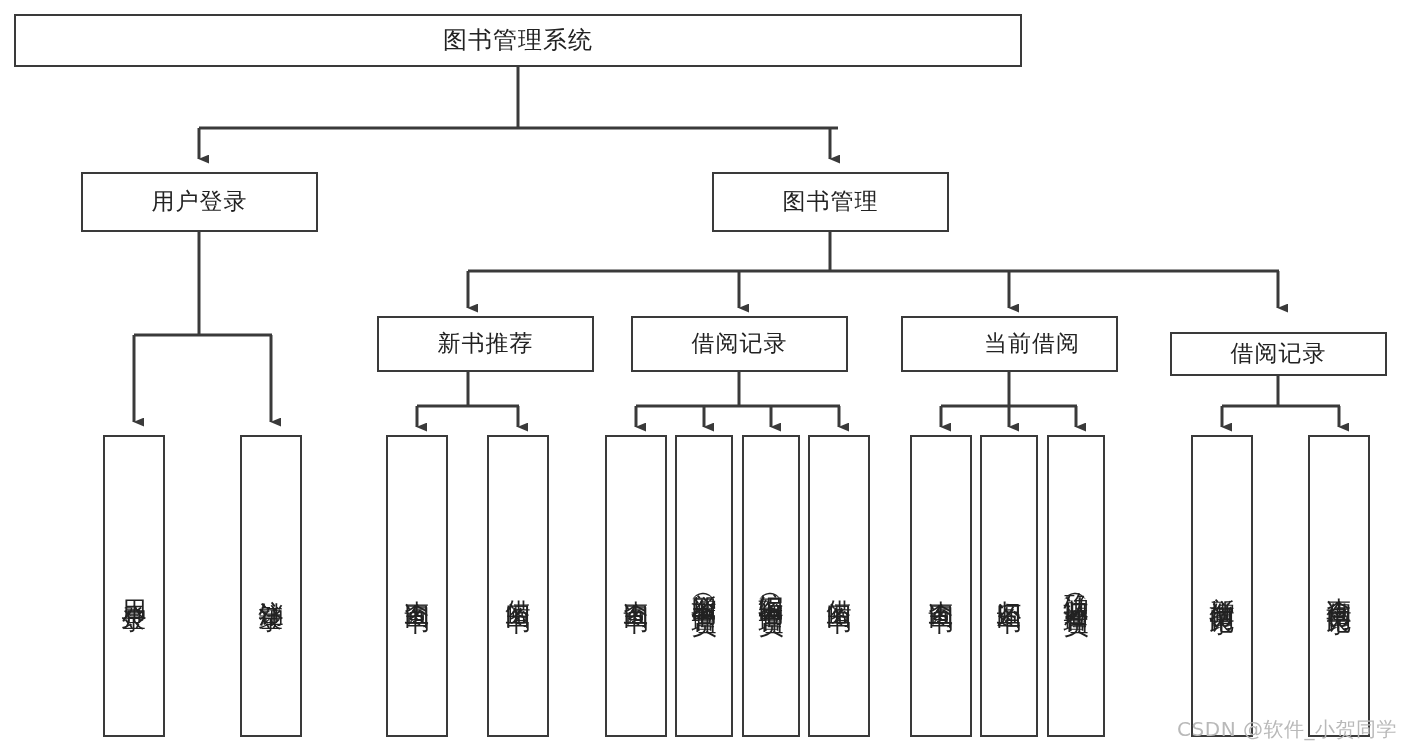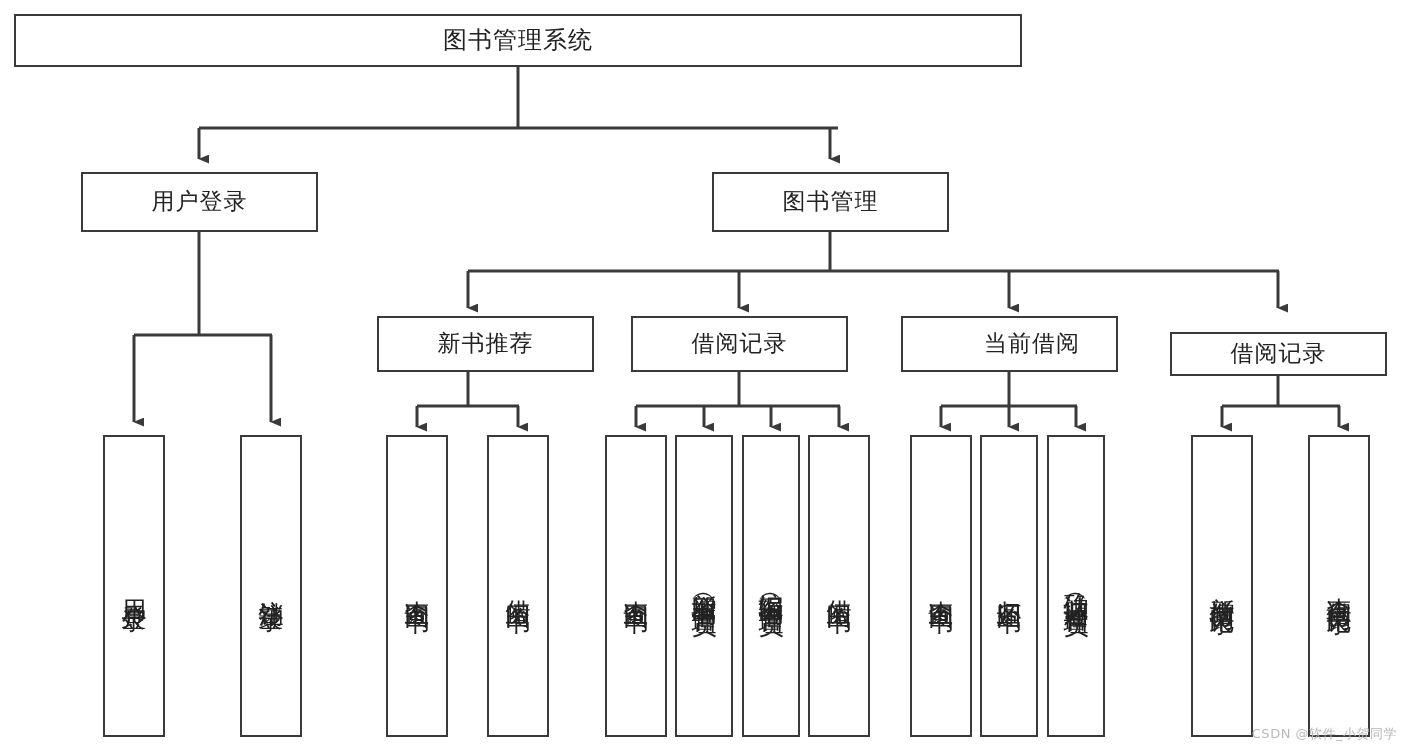--- a/index.html
+++ b/index.html
@@ -66,21 +66,21 @@
     font-size: 25px;
     line-height: 1.0;
     letter-spacing: 3px;
     white-space: nowrap;
     max-height: 100%;
   }
   .watermark {
     position: absolute;
     right: 8px;
     bottom: 4px;
-    font-size: 13px;
+    font-size: 20px;
     color: #b9b9b9;
     letter-spacing: 0.5px;
     white-space: nowrap;
     user-select: none;
     margin-top: 18px;
   }
 </style>
 </head>
 <body>
 

